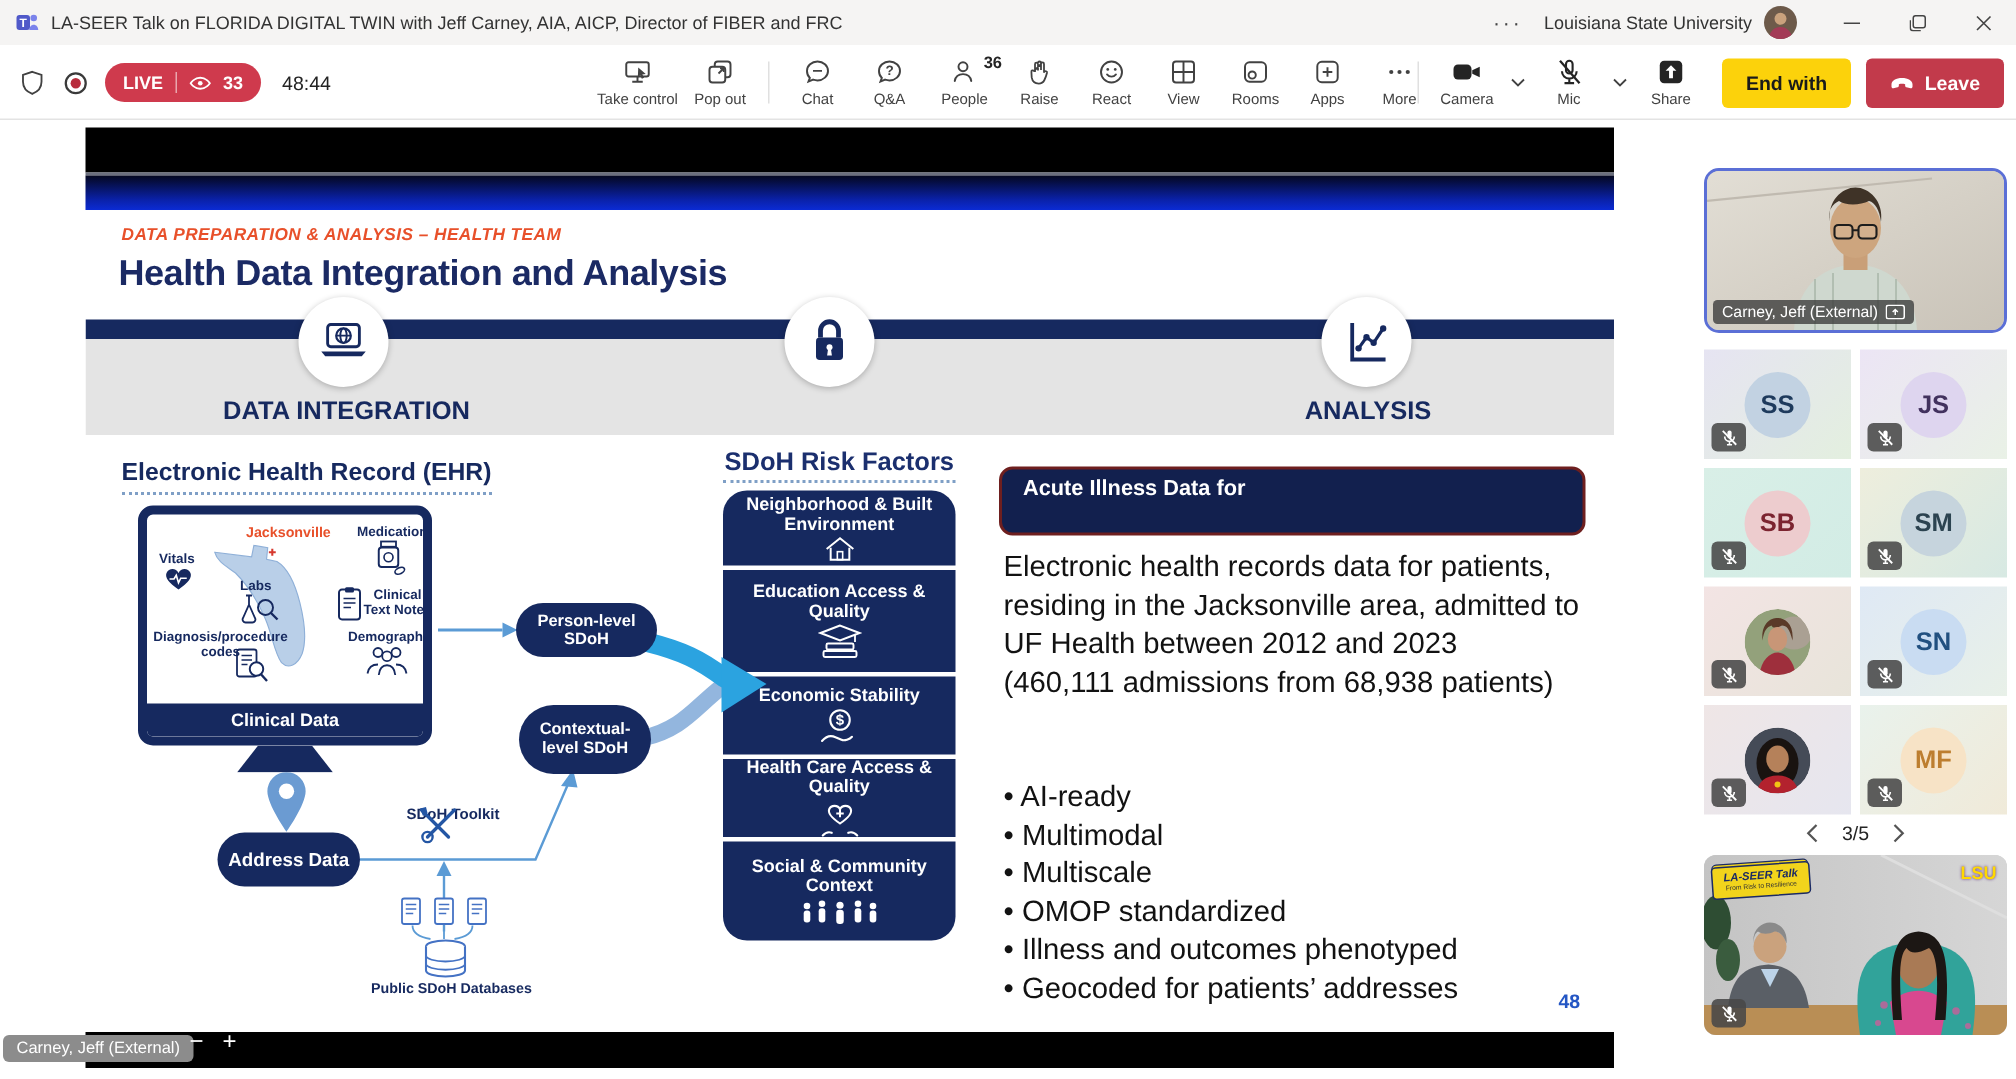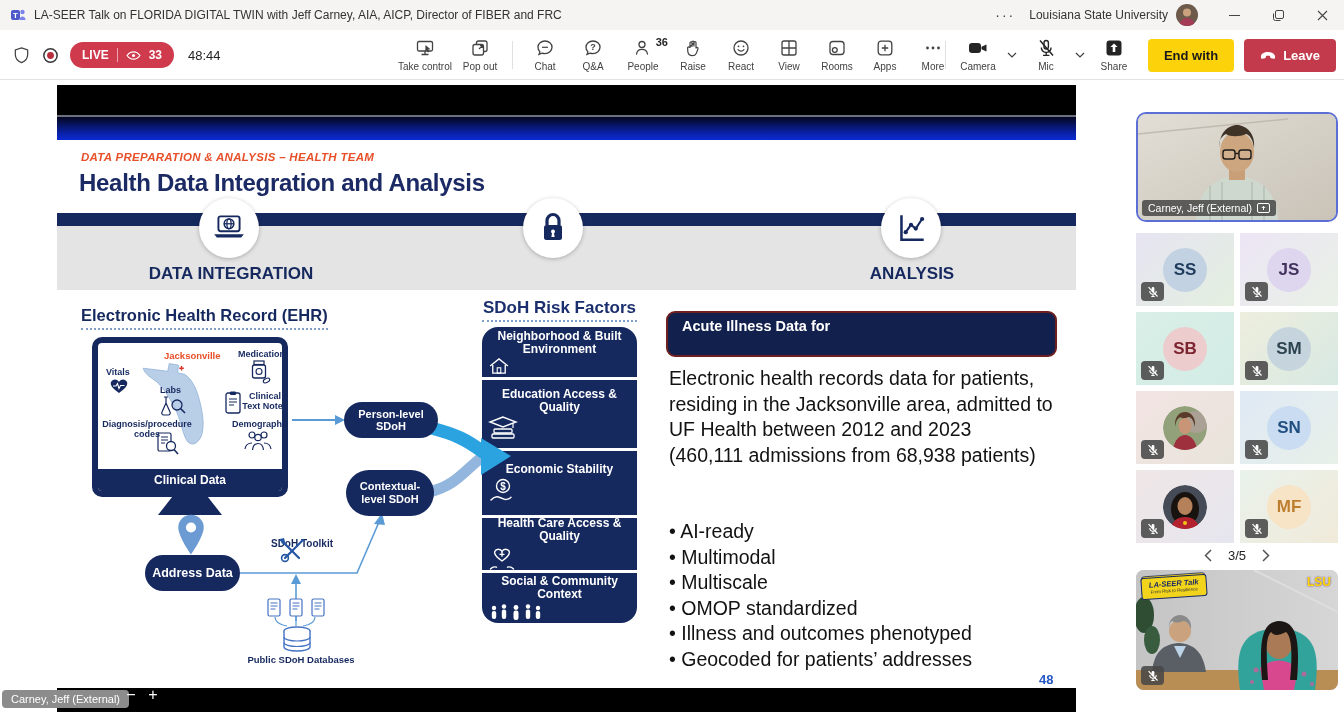--- a/index.html
+++ b/index.html
@@ -51,29 +51,29 @@
 .mlab{position:absolute;font-size:9px;font-weight:bold;color:#16295f;text-align:center}
 .jax{position:absolute;left:66px;top:7px;font-size:9.5px;font-weight:bold;color:#e8502a}
 .pill{position:absolute;background:#16295f;color:#fff;font-weight:bold;display:flex;align-items:center;justify-content:center;text-align:center;z-index:3}
 .p-person{left:287px;top:262px;width:94px;height:36px;border-radius:18px;font-size:11px}
 .p-context{left:289px;top:330px;width:88px;height:46px;border-radius:23px;font-size:11px;line-height:13px;padding:0 6px}
 .p-address{left:88px;top:415px;width:95px;height:36px;border-radius:18px;font-size:12.5px}
 .toolkit-lbl{position:absolute;left:200px;top:398px;width:76px;text-align:right;font-size:10px;font-weight:bold;color:#16295f}
 .db-lbl{position:absolute;left:180px;top:514px;width:128px;text-align:center;font-size:9.5px;font-weight:bold;color:#16295f}
 .sdoh-title{position:absolute;left:425px;top:158px;width:155px;text-align:center;font-size:17px;font-weight:800;color:#1b2f6e;border-bottom:2px dotted #7f9fc6;padding-bottom:2px}
 .sdoh-col{position:absolute;left:425px;top:187px;width:155px;display:flex;flex-direction:column;gap:3px}
-.sdoh-box{background:#16295f;color:#fff;display:flex;flex-direction:column;justify-content:center;gap:2px;padding:3px 6px}
+.sdoh-box{background:#16295f;color:#fff;display:flex;flex-direction:column;align-items:center;justify-content:center;gap:2px;padding:3px 6px}
 .sdoh-box .t{font-size:12px;font-weight:bold;text-align:center;line-height:13px}
 .sdoh-box:first-child{border-radius:16px 16px 0 0}
 .sdoh-box:last-child{border-radius:0 0 16px 16px}
 .aid-head{position:absolute;left:609px;top:171px;width:391px;height:46px;background:#12204e;border:2px solid #6e1f1f;border-radius:9px;color:#fff;font-size:14.5px;font-weight:bold;line-height:17px;padding:5px 0 0 14px}
 .aid-body{position:absolute;left:612px;top:226px;width:400px;font-size:19.5px;line-height:25.5px;color:#121212}
 .bullets{position:absolute;left:612px;top:379px;width:408px;font-size:19.5px;line-height:25.5px;color:#121212}
 .bullet::before{content:"• "}
-.pageno{position:absolute;left:982px;top:532px;font-size:13px;font-weight:bold;color:#2456c4}
+.pageno{position:absolute;left:982px;top:520px;font-size:13px;font-weight:bold;color:#2456c4}
 
 .stage-pill{position:absolute;left:2px;top:610px;background:#8c8c8c;color:#fff;font-size:11px;padding:3px 9px;border-radius:4px;z-index:5}
 .zbtn{position:absolute;top:606px;color:#fff;font-size:16px;z-index:5;cursor:pointer;width:18px;text-align:center}
 
 .speaker{position:absolute;left:1136px;top:32px;width:202px;height:110px;border:2.5px solid #5b6fd6;border-radius:10px;overflow:hidden;background:#d8d3c9;cursor:pointer}
 .name-tag{position:absolute;left:4px;bottom:4px;background:rgba(58,58,58,.78);color:#fff;font-size:10.5px;padding:2px 6px;border-radius:3px;display:flex;align-items:center;gap:5px}
 .tiles{position:absolute;left:1136px;top:153px;display:grid;grid-template-columns:98px 98px;grid-auto-rows:73px;gap:6px}
 .tile{border-radius:0;position:relative;display:flex;align-items:center;justify-content:center;cursor:pointer}
 .avatar{width:44px;height:44px;border-radius:50%;display:flex;align-items:center;justify-content:center;font-size:17px;font-weight:bold;overflow:hidden}
 .t1{background:linear-gradient(135deg,#e6e4f2,#e3efdf)} .a1{background:#c2d2e2;color:#1e3a5c}
@@ -505,41 +505,41 @@
           <span class="t">Education Access &amp; Quality</span>
           <span>
               <svg width="30" height="24" viewBox="0 0 30 24">
                 <path d="M15 1 2 6l13 5 13-5Z" fill="none" stroke="#fff" stroke-width="1.4"></path>
                 <path d="M25 7v5" stroke="#fff" stroke-width="1.2"></path>
                 <rect x="6" y="13" width="18" height="4" rx="1" fill="none" stroke="#fff" stroke-width="1.3"></rect>
                 <rect x="4" y="18" width="22" height="4" rx="1" fill="none" stroke="#fff" stroke-width="1.3"></rect>
               </svg>
             </span>
         </div>
-        <div class="sdoh-box" style="height:64px">
+        <div class="sdoh-box" style="height:52px">
           <span class="t">Economic Stability</span>
           <span>
               <svg width="30" height="26" viewBox="0 0 30 26">
                 <circle cx="15" cy="8" r="6.5" fill="none" stroke="#fff" stroke-width="1.4"></circle>
                 <text x="15" y="11.5" font-size="10" font-weight="bold" fill="#fff" text-anchor="middle">$</text>
                 <path d="M3 22c3-3.5 6-4 9-2.5l4 1.7c2 .8 5.5-.3 7-2" fill="none" stroke="#fff" stroke-width="1.4" stroke-linecap="round"></path>
               </svg>
             </span>
         </div>
         <div class="sdoh-box" style="height:52px">
           <span class="t">Health Care Access &amp; Quality</span>
           <span>
               <svg width="28" height="26" viewBox="0 0 28 26">
                 <path d="M14 6.5C15.3 3.5 20 3.5 21.2 6.5c1 2.6-1.4 5.6-7.2 9.5-5.8-3.9-8.2-6.9-7.2-9.5C8 3.5 12.7 3.5 14 6.5Z" fill="none" stroke="#fff" stroke-width="1.4"></path>
                 <path d="M14 6.8v5M11.5 9.3h5" stroke="#fff" stroke-width="1.3"></path>
                 <path d="M2.5 24c1.8-2 3.8-2.6 6-1.8M25.5 24c-1.8-2-3.8-2.6-6-1.8" fill="none" stroke="#fff" stroke-width="1.4" stroke-linecap="round"></path>
               </svg>
             </span>
         </div>
-        <div class="sdoh-box" style="height:50px">
+        <div class="sdoh-box" style="height:66px">
           <span class="t">Social &amp; Community Context</span>
           <span>
               <svg width="56" height="18" viewBox="0 0 56 18">
                 <g fill="#fff">
                   <circle cx="6" cy="5" r="2.2"></circle>
                   <rect x="3.8" y="8" width="4.4" height="8" rx="2"></rect>
                   <circle cx="16" cy="3.5" r="2.2"></circle>
                   <rect x="13.8" y="6.5" width="4.4" height="9.5" rx="2"></rect>
                   <circle cx="28" cy="4.5" r="2.4"></circle>
                   <rect x="25.5" y="7.5" width="5" height="9.5" rx="2.2"></rect>

